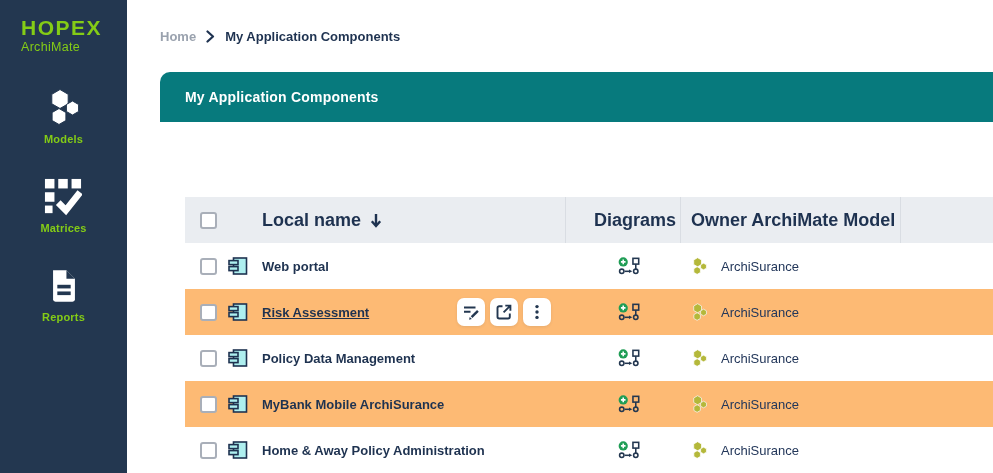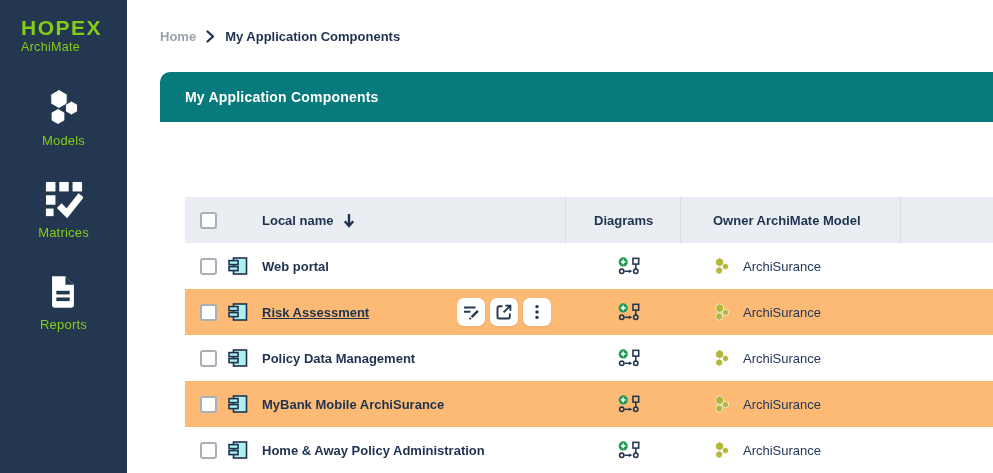--- a/index.html
+++ b/index.html
@@ -9,21 +9,21 @@
 
   
   .sidebar { width:127px; min-width:127px; height:100%; background:#233750; color:#84cc16; }
   .logo { padding:16px 0 0 21px; }
   .logo-title { font-size:21px; font-weight:700; letter-spacing:1.5px; line-height:1.1; }
   .logo-sub { font-size:12.5px; font-weight:400; letter-spacing:0.3px; margin-top:1px; }
   .nav { margin-top:34px; display:flex; flex-direction:column; align-items:center; }
   .nav-item { display:flex; flex-direction:column; align-items:center; cursor:pointer;
     margin-bottom:32px; }
   .nav-icon { height:40px; display:flex; align-items:center; justify-content:center; }
-  .nav-label { font-size:13px; font-weight:400; margin-top:5px; letter-spacing:0.2px; }
+  .nav-label { font-size:11px; font-weight:700; margin-top:5px; letter-spacing:0.2px; }
 
   
   .main { flex:1; display:flex; flex-direction:column; background:#fff; }
   .breadcrumb { height:72px; display:flex; align-items:center; padding-left:33px; gap:10px; }
   .bc-home { color:#9AA2AE; font-size:13px; font-weight:700; cursor:pointer; }
   .bc-current { color:#1E3250; font-size:13px; font-weight:700; }
 
   .panel-header { margin-left:33px; height:50px; background:#077A7D;
     border-top-left-radius:10px; display:flex; align-items:center; padding-left:25px; }
   .panel-title { color:#fff; font-size:14px; font-weight:700; letter-spacing:0.2px; }
@@ -31,23 +31,23 @@
   .toolbar-space { height:75px; }
 
   
   .table { margin-left:58px; }
   .trow { display:grid; grid-template-columns:380px 115px 220px 1fr; height:46px; }
   .thead { background:#EAEDF1; }
   .stripe { background:#fdba74; }
   .cell { display:flex; align-items:center; }
   .cell-name { padding-left:15px; }
   .cell-diagrams { padding-left:28px; }
-  .cell-owner { padding-left:32px; }
+  .cell-owner { padding-left:10px; }
   .thead .cell-diagrams, .thead .cell-owner, .thead .cell-extra { border-left:1px solid #D9DDE3; }
-  .th-label { font-size:13px; font-weight:700; color:#1E3250; cursor:pointer; }
+  .th-label { font-size:18px; font-weight:700; color:#1E3250; cursor:pointer; }
   .thead .name-label { margin-left:45px; }
   .sort-icon { margin-left:9px; display:inline-flex; }
 
   .cb { width:17px; height:17px; background:#fff; border:2px solid #A9AFB9;
     border-radius:3px; cursor:pointer; flex:none; }
   .comp-icon { margin-left:11px; flex:none; display:inline-flex; }
   .row-name { margin-left:14px; font-size:13px; font-weight:700; color:#1E3250; cursor:pointer; }
   .row-hover .row-name { text-decoration:underline; }
   .diag-icon { margin-left:25px; cursor:pointer; display:inline-flex; }
   .owner-icon { display:inline-flex; flex:none; }

